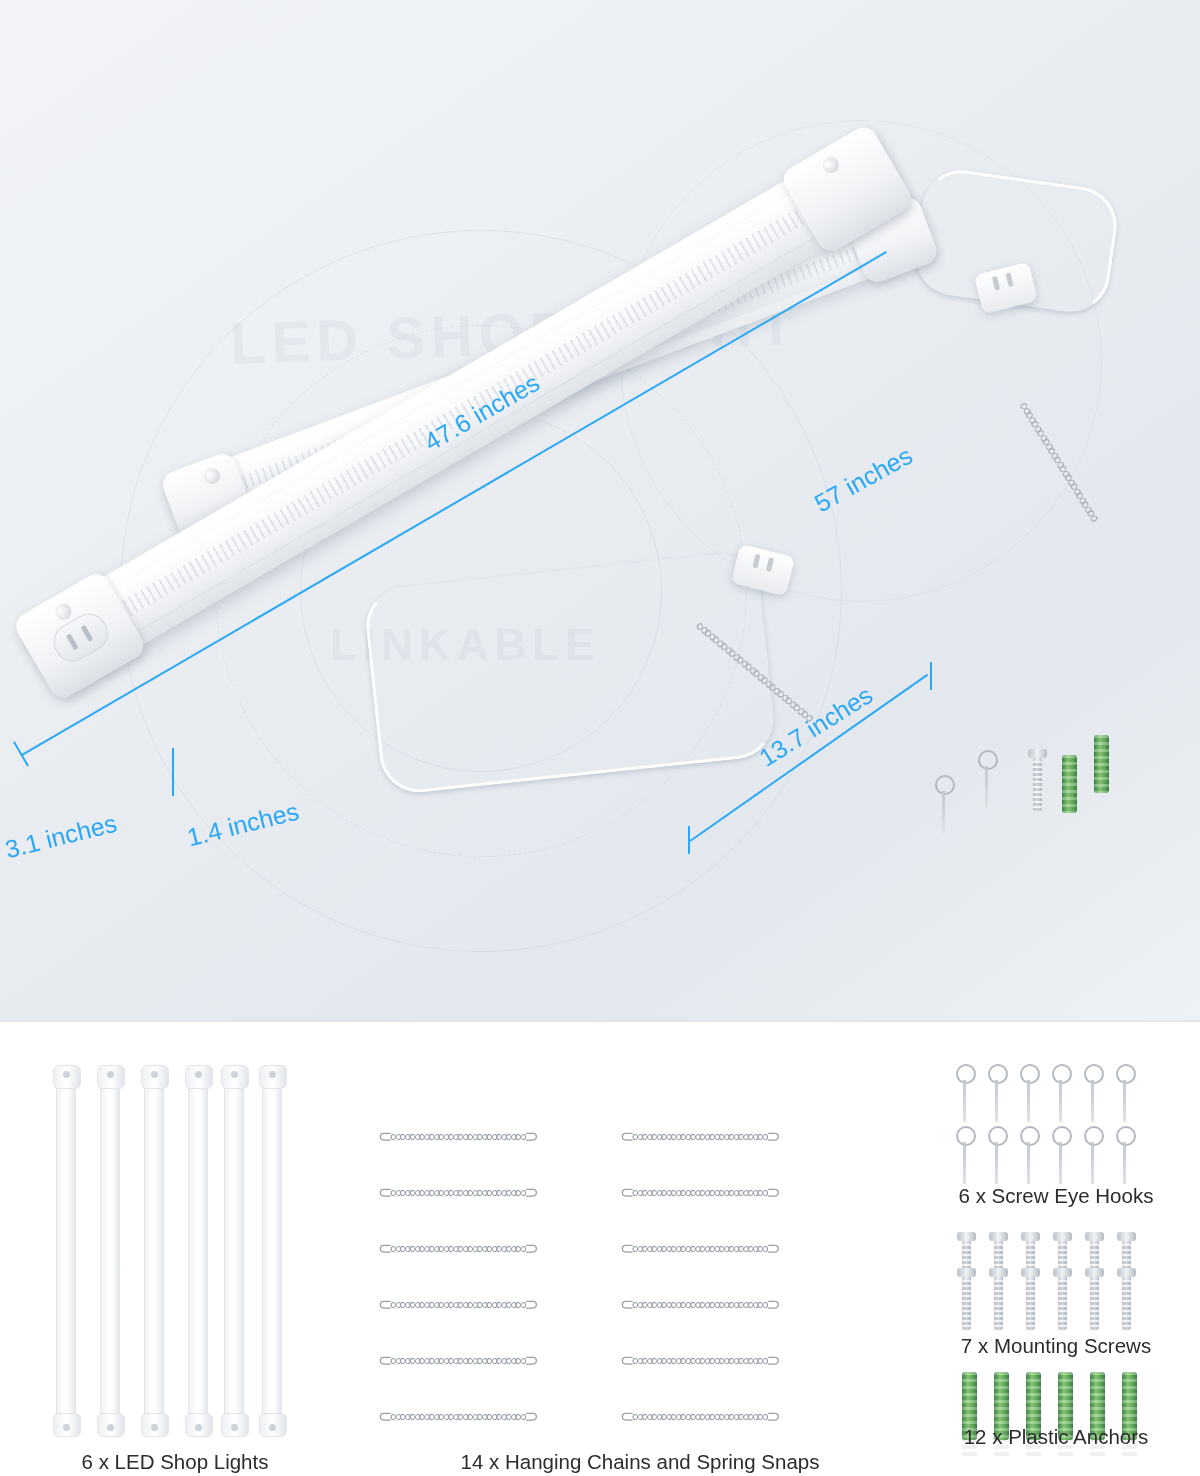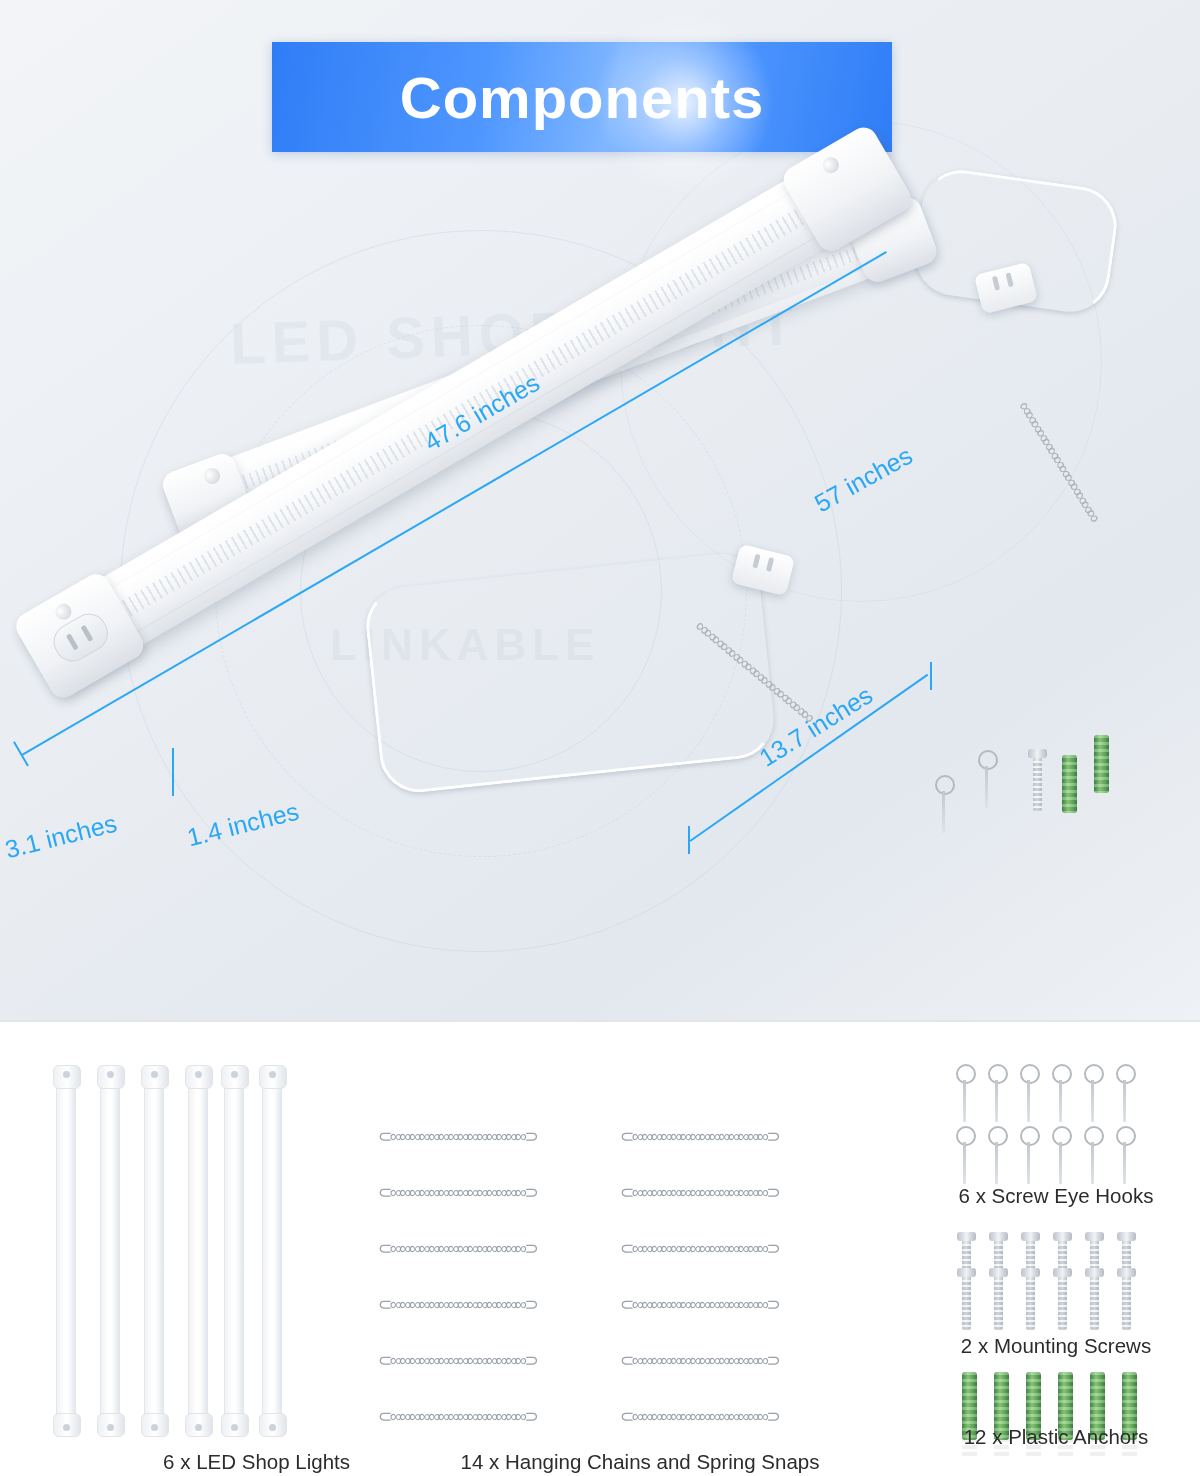--- a/index.html
+++ b/index.html
@@ -325,23 +325,20 @@
 
   <div class="top-panel">
 
     <div class="wm c1"></div>
     <div class="wm c2"></div>
     <div class="wm c3"></div>
     <div class="wm c4"></div>
     <div class="wm-text wm-t1">LED SHOP LIGHT</div>
     <div class="wm-text wm-t2">LINKABLE</div>
 
-    <div class="title-banner">
-      <span class="title-text">Components</span>
-    </div>
 
     <div class="fixture-wrap">
 
       <div class="cord cord-top"></div>
       <div class="plug plug-top"></div>
 
       <div class="cord cord-mid"></div>
       <div class="plug plug-mid"></div>
 
       <div class="bar bar-second">
@@ -429,21 +426,21 @@
           <div class="t-cap bot"></div>
         <div class="t-dot" style="top:4px;"></div>
           <div class="t-dot" style="bottom:4px;"></div>
       </div>
       <div class="tube" style="left:262px; top:44px; height:368px;">
         <div class="t-cap top"></div>
           <div class="t-cap bot"></div>
         <div class="t-dot" style="top:4px;"></div>
           <div class="t-dot" style="bottom:4px;"></div>
       </div>
-      <div class="caption" style="left:0; top:428px; width:350px;text-align:right;">6 x LED Shop Lights</div>
+      <div class="caption" style="left:0; top:428px; width:350px;">6 x LED Shop Lights</div>
     </div>
 
     <div>
       <div class="chain-row" style="left:378px; top:104px;">⊂∞∞∞∞∞∞∞∞∞∞∞∞∞∞⊃</div>
       <div class="chain-row" style="left:378px; top:160px;">⊂∞∞∞∞∞∞∞∞∞∞∞∞∞∞⊃</div>
       <div class="chain-row" style="left:378px; top:216px;">⊂∞∞∞∞∞∞∞∞∞∞∞∞∞∞⊃</div>
       <div class="chain-row" style="left:378px; top:272px;">⊂∞∞∞∞∞∞∞∞∞∞∞∞∞∞⊃</div>
       <div class="chain-row" style="left:378px; top:328px;">⊂∞∞∞∞∞∞∞∞∞∞∞∞∞∞⊃</div>
       <div class="chain-row" style="left:378px; top:384px;">⊂∞∞∞∞∞∞∞∞∞∞∞∞∞∞⊃</div>
 
@@ -479,21 +476,21 @@
       <div class="screw" style="left:1026px; top:216px;"></div>
       <div class="screw" style="left:1058px; top:216px;"></div>
       <div class="screw" style="left:1090px; top:216px;"></div>
       <div class="screw" style="left:1122px; top:216px;"></div>
       <div class="screw" style="left:962px; top:252px;"></div>
       <div class="screw" style="left:994px; top:252px;"></div>
       <div class="screw" style="left:1026px; top:252px;"></div>
       <div class="screw" style="left:1058px; top:252px;"></div>
       <div class="screw" style="left:1090px; top:252px;"></div>
       <div class="screw" style="left:1122px; top:252px;"></div>
-      <div class="caption" style="left:916px; top:312px; width:280px;">2 x Mounting Screws</div>
+      <div class="caption" style="left:916px; top:312px; width:280px;">7 x Mounting Screws</div>
     </div>
 
     <div>
       <div class="anchor" style="left:962px; top:350px;"></div>
       <div class="anchor" style="left:994px; top:350px;"></div>
       <div class="anchor" style="left:1026px; top:350px;"></div>
       <div class="anchor" style="left:1058px; top:350px;"></div>
       <div class="anchor" style="left:1090px; top:350px;"></div>
       <div class="anchor" style="left:1122px; top:350px;"></div>
       <div class="anchor" style="left:962px; top:378px; height:40px;"></div>

